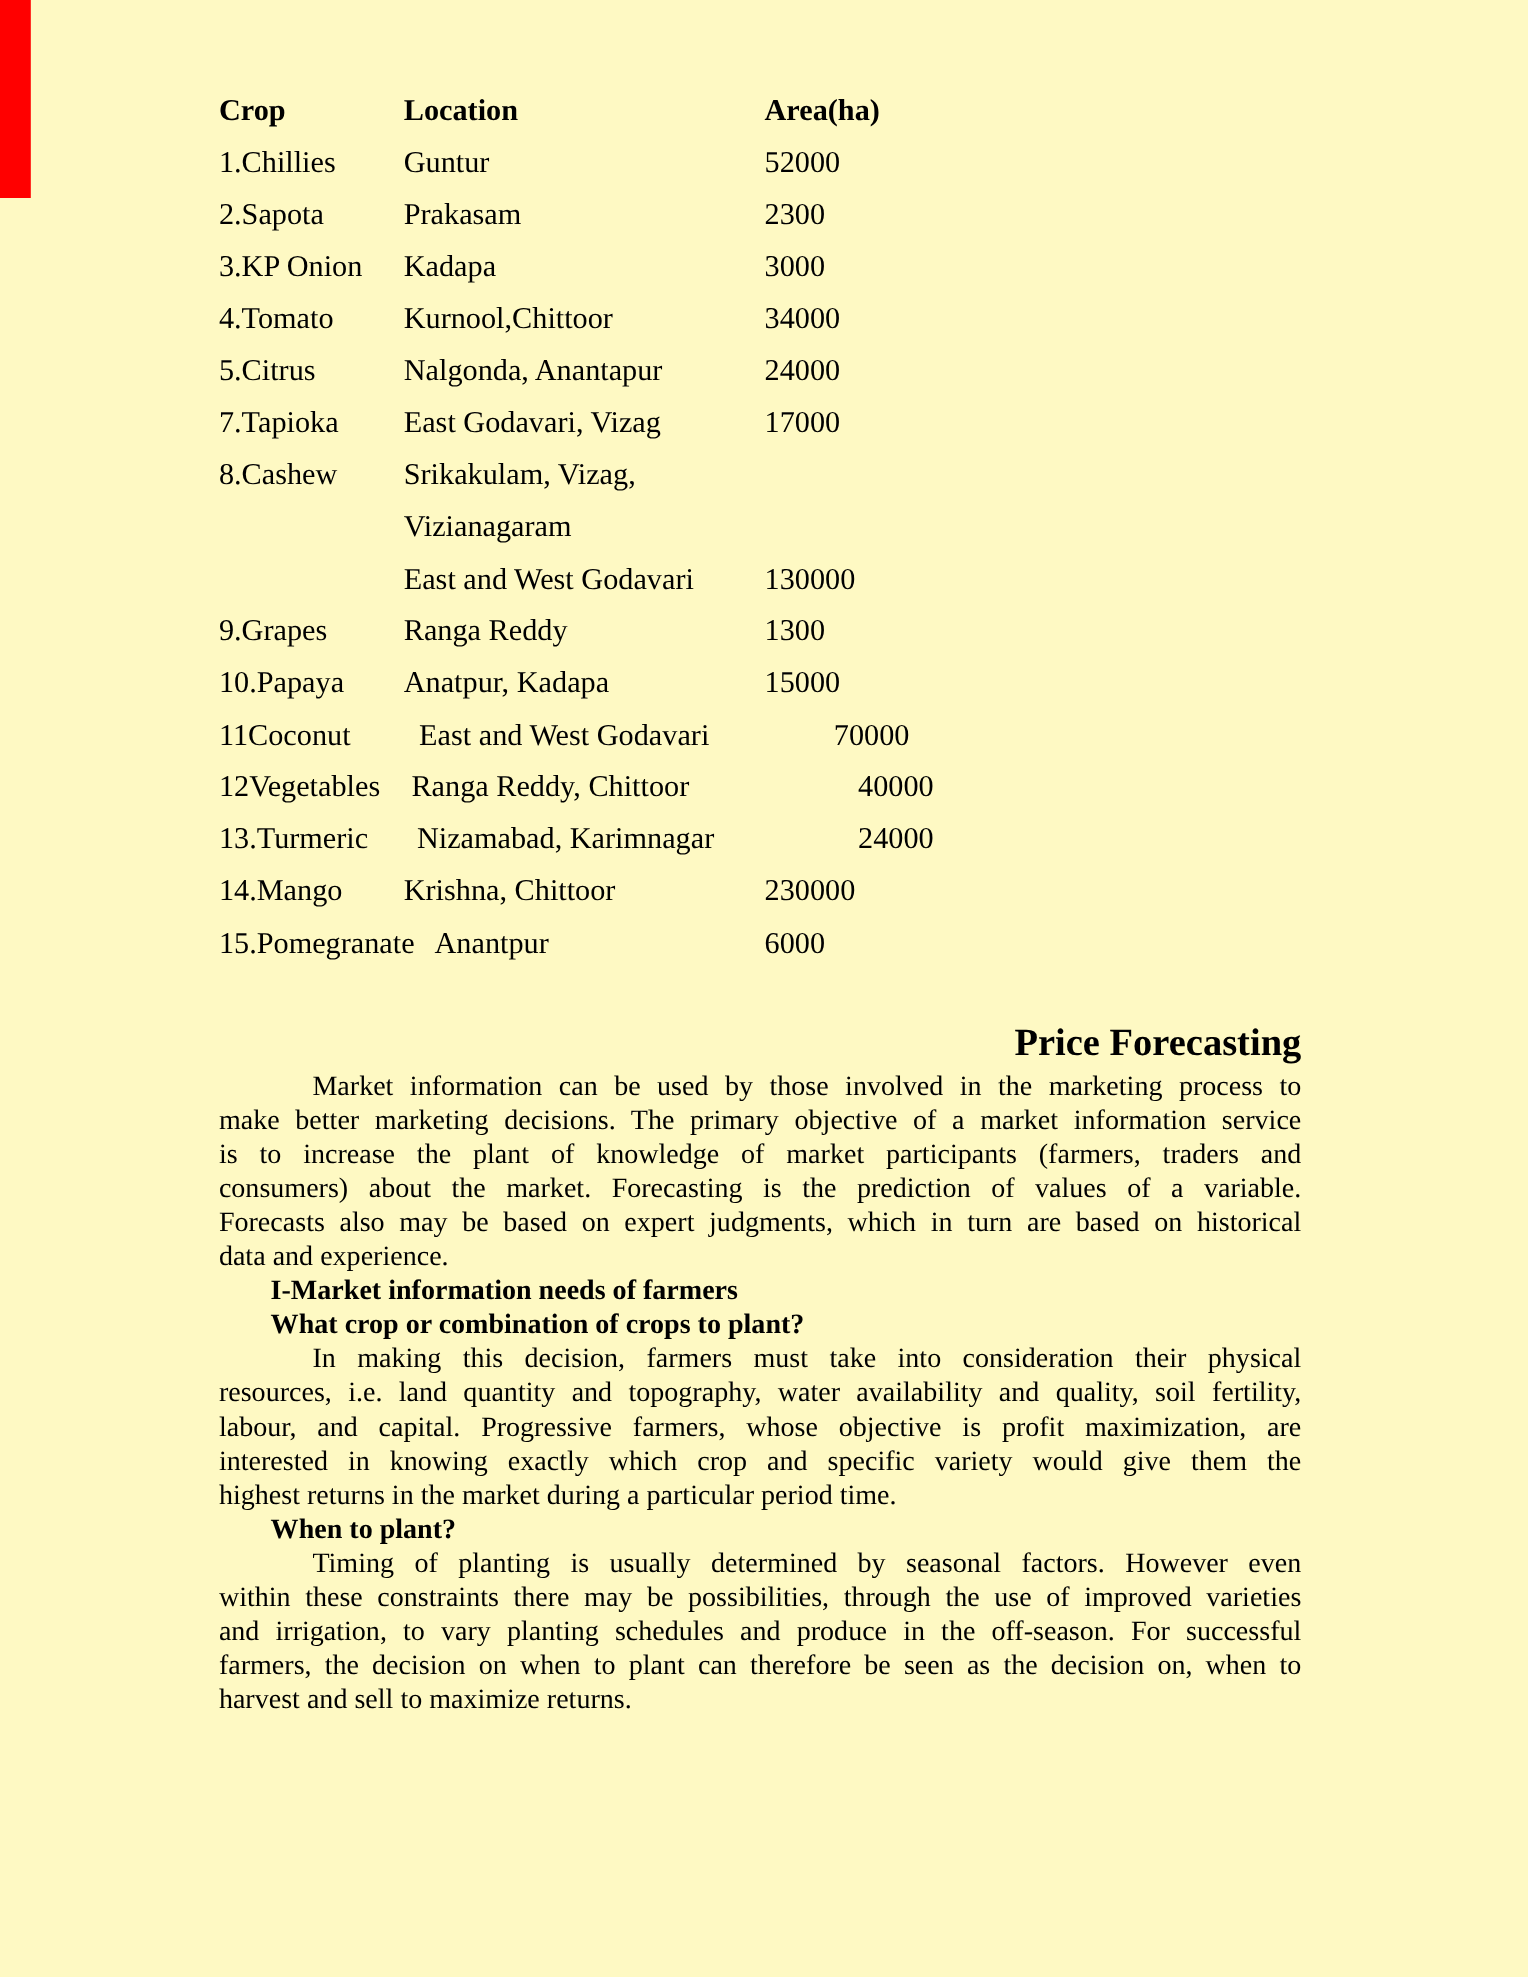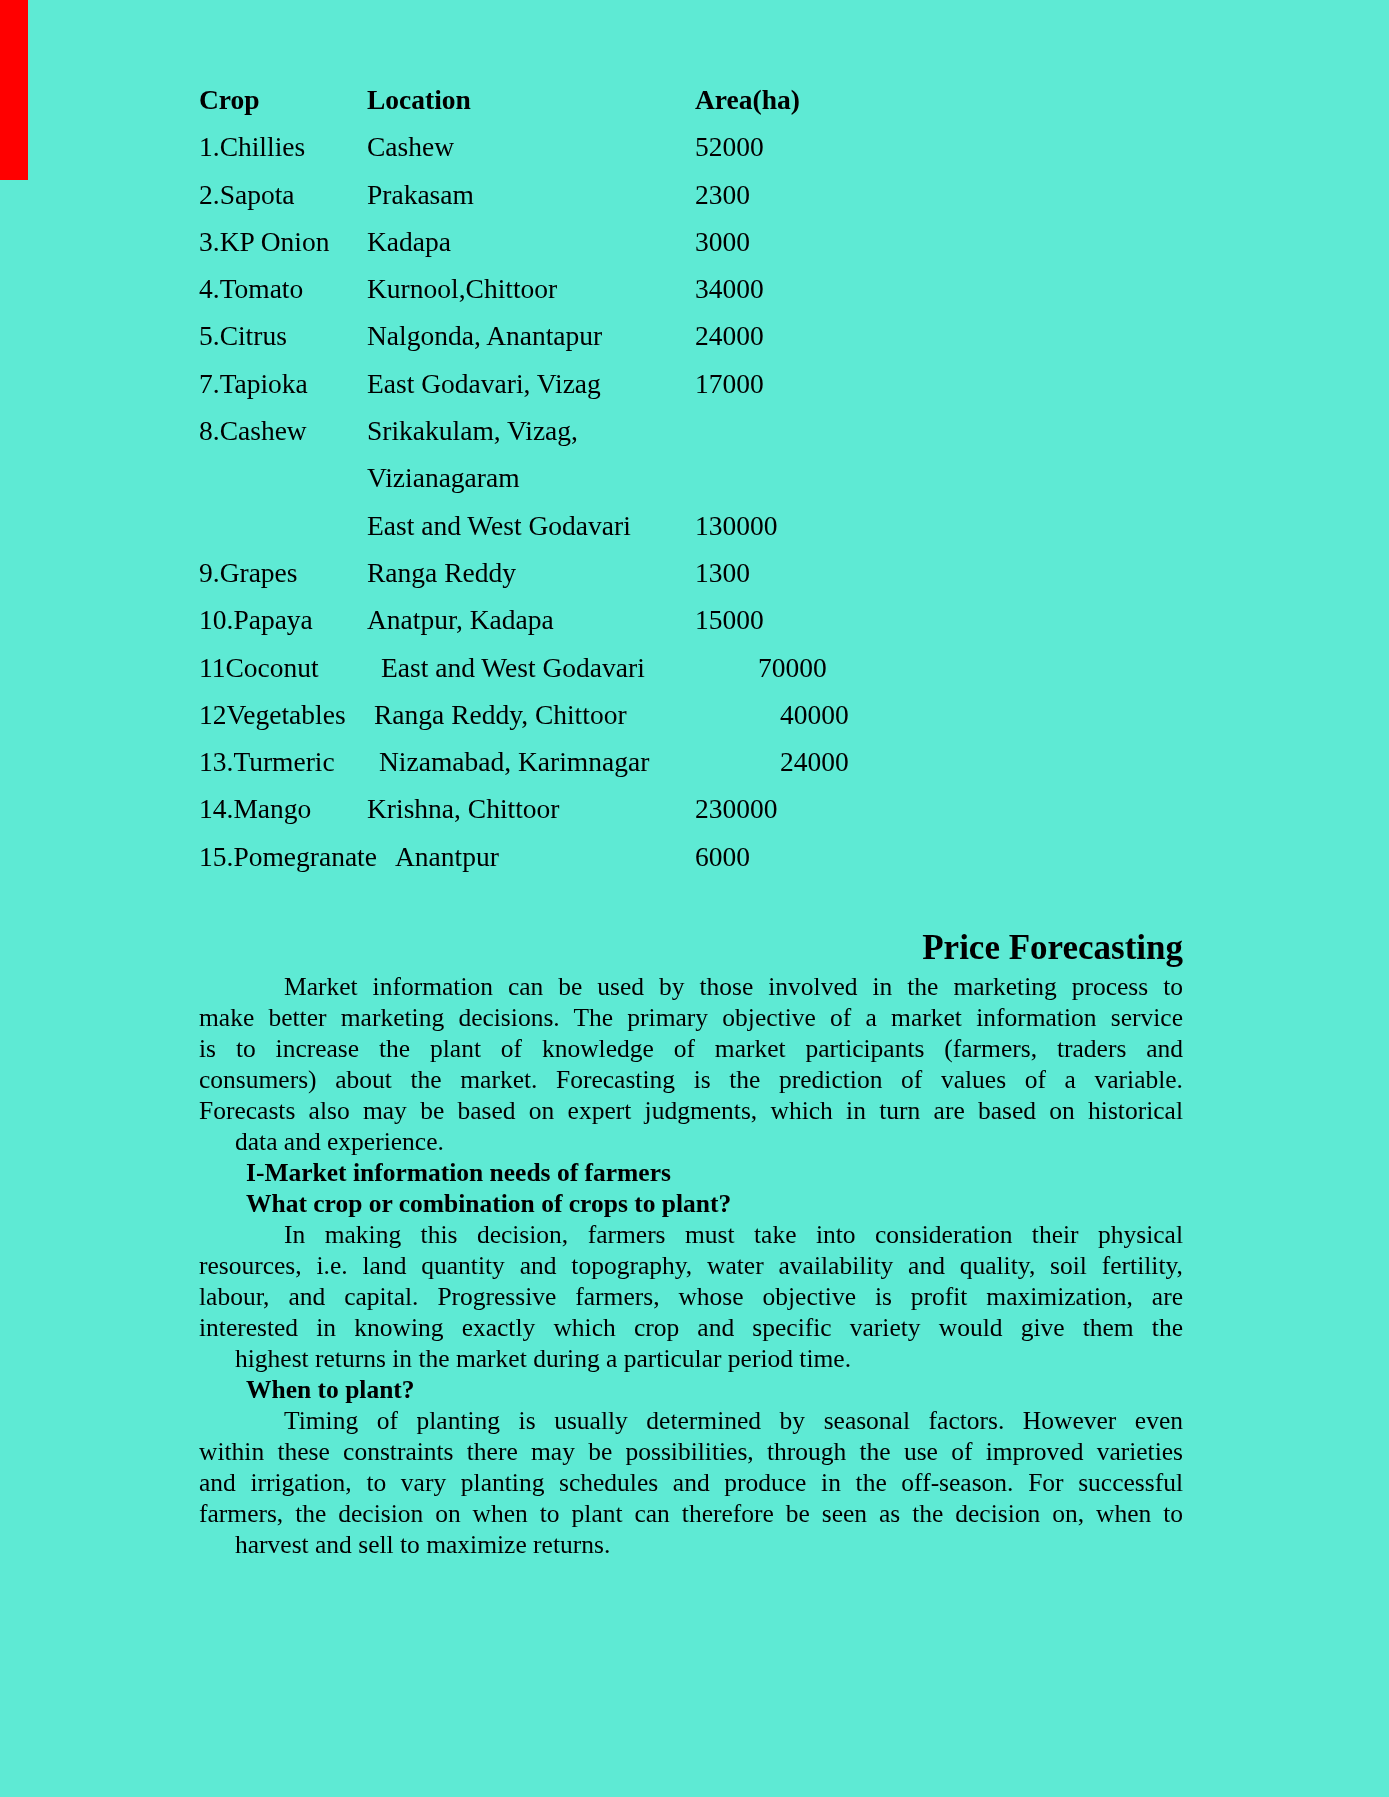--- a/index.html
+++ b/index.html
@@ -36,44 +36,44 @@
   }
   .para { margin:0; }
   .para-first { margin-top:3px; }
   .body-line {
     font-size:25.5px; line-height:31px;
     text-align:justify; text-align-last:justify;
     overflow:hidden; white-space:nowrap;
   }
   .body-line.wrap { white-space:normal; }
   .body-line.first { padding-left:85px; }
-  .body-line.last { text-align-last:left;margin-left:36px; }
+  .body-line.last { text-align-last:left; }
   .subhead {
     font-size:25.5px; line-height:31px; font-weight:bold;margin-left:47px;
   }
 </style>
 </head>
 <body>
 
-<div class="page" style="background: #5eead4;">
+<div class="page" style="background: #fef9c3;">
 
   <div class="corner-marker" style="background: rgb(255, 0, 0);"></div>
 
   <div class="doc">
 
     <div class="trow thead">
       <span class="cell c-crop">Crop</span>
       <span class="cell c-loc">Location</span>
       <span class="cell c-area">Area(ha)</span>
     </div>
 
     <div id="table-body">
         <div class="trow">
         <span class="cell c-crop">1.Chillies</span>
-        <span class="cell c-loc">Cashew</span>
+        <span class="cell c-loc">Guntur</span>
         <span class="cell c-area">52000</span>
       </div>
         <div class="trow">
         <span class="cell c-crop">2.Sapota</span>
         <span class="cell c-loc">Prakasam</span>
         <span class="cell c-area">2300</span>
       </div>
         <div class="trow">
         <span class="cell c-crop">3.KP Onion</span>
         <span class="cell c-loc">Kadapa</span>

